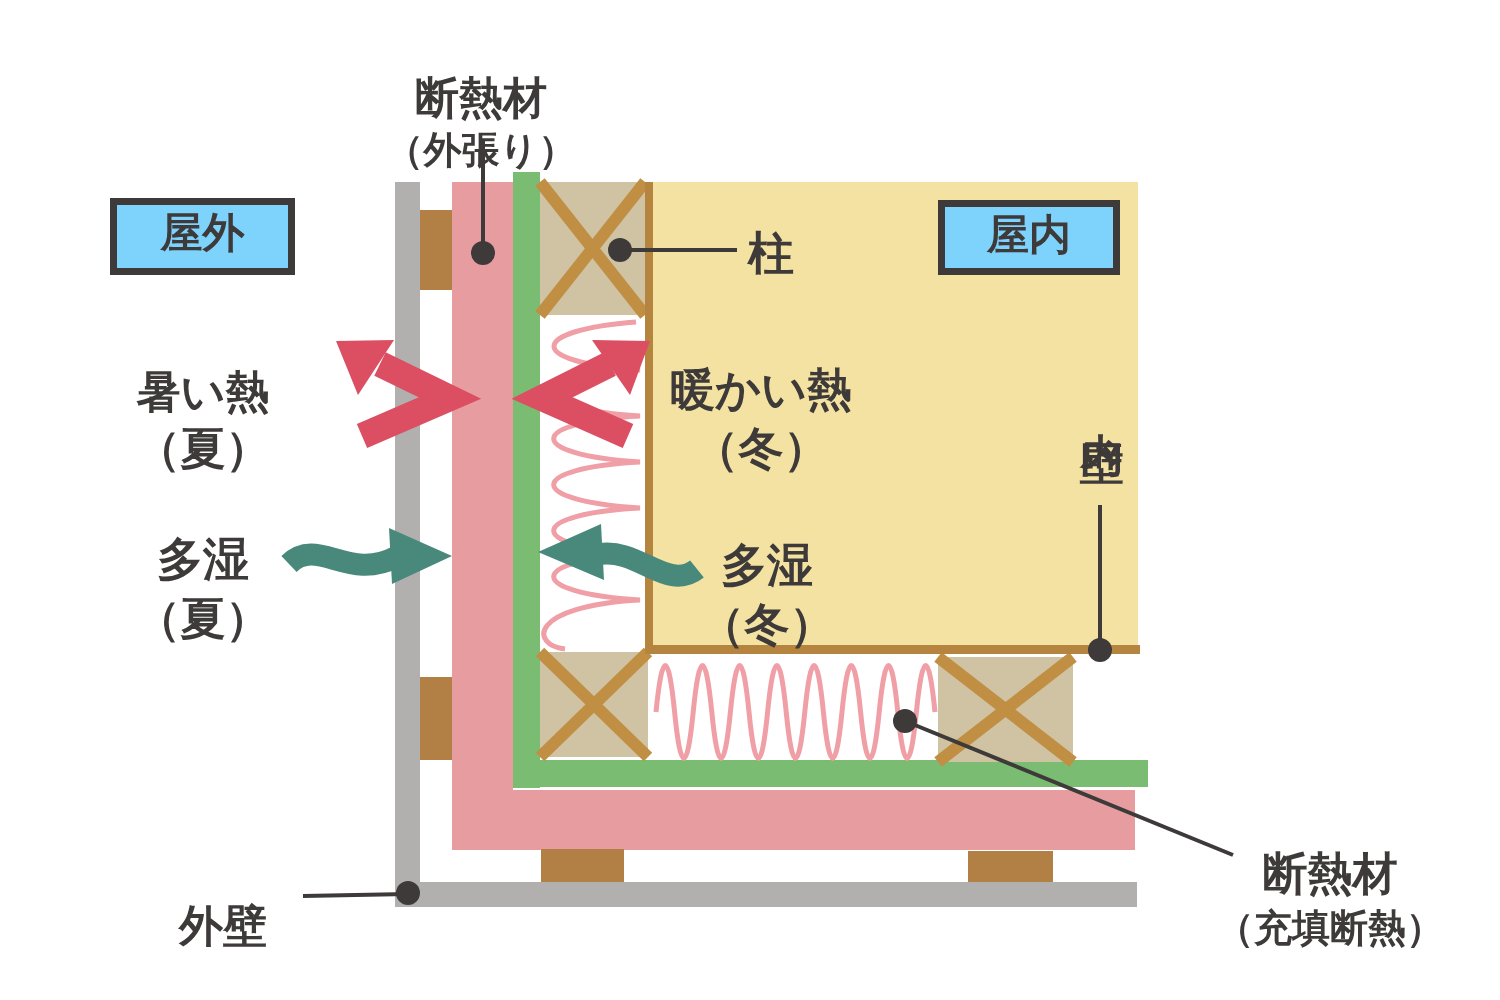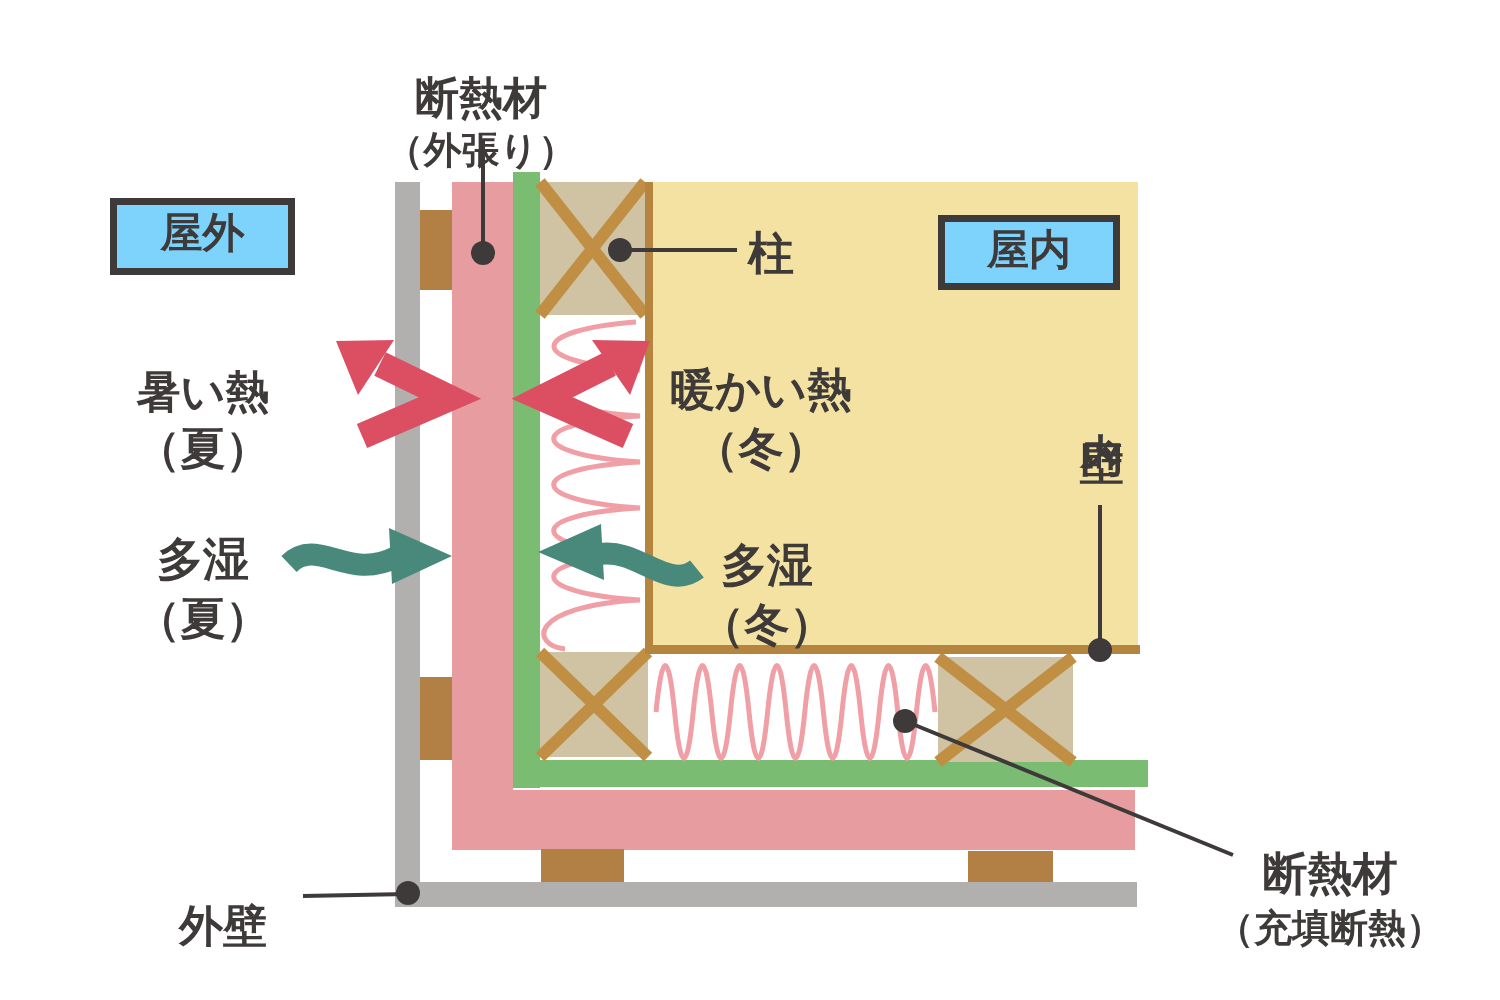--- a/index.html
+++ b/index.html
@@ -102,21 +102,21 @@
 
   <div class="label cx" style="left:481px;top:44px;">
     <span class="sub t44">断熱材</span>
     <span class="sub t30">（外張り）</span>
   </div>
 
   <div class="tag-box" style="left:110px;top:198px;width:171px;height:63px;">
     <span>屋外</span>
   </div>
 
-  <div class="tag-box" style="left:938px;top:200px;width:168px;height:61px;margin-top:15px;">
+  <div class="tag-box" style="left:938px;top:200px;width:168px;height:61px;">
     <span>屋内</span>
   </div>
 
   <div class="label cx" style="left:203px;top:338px;">
     <span class="sub t44">暑い熱</span>
     <span class="sub t42">（夏）</span>
   </div>
 
   <div class="label cx" style="left:761px;top:336px;">
     <span class="sub t42">暖かい熱</span>

